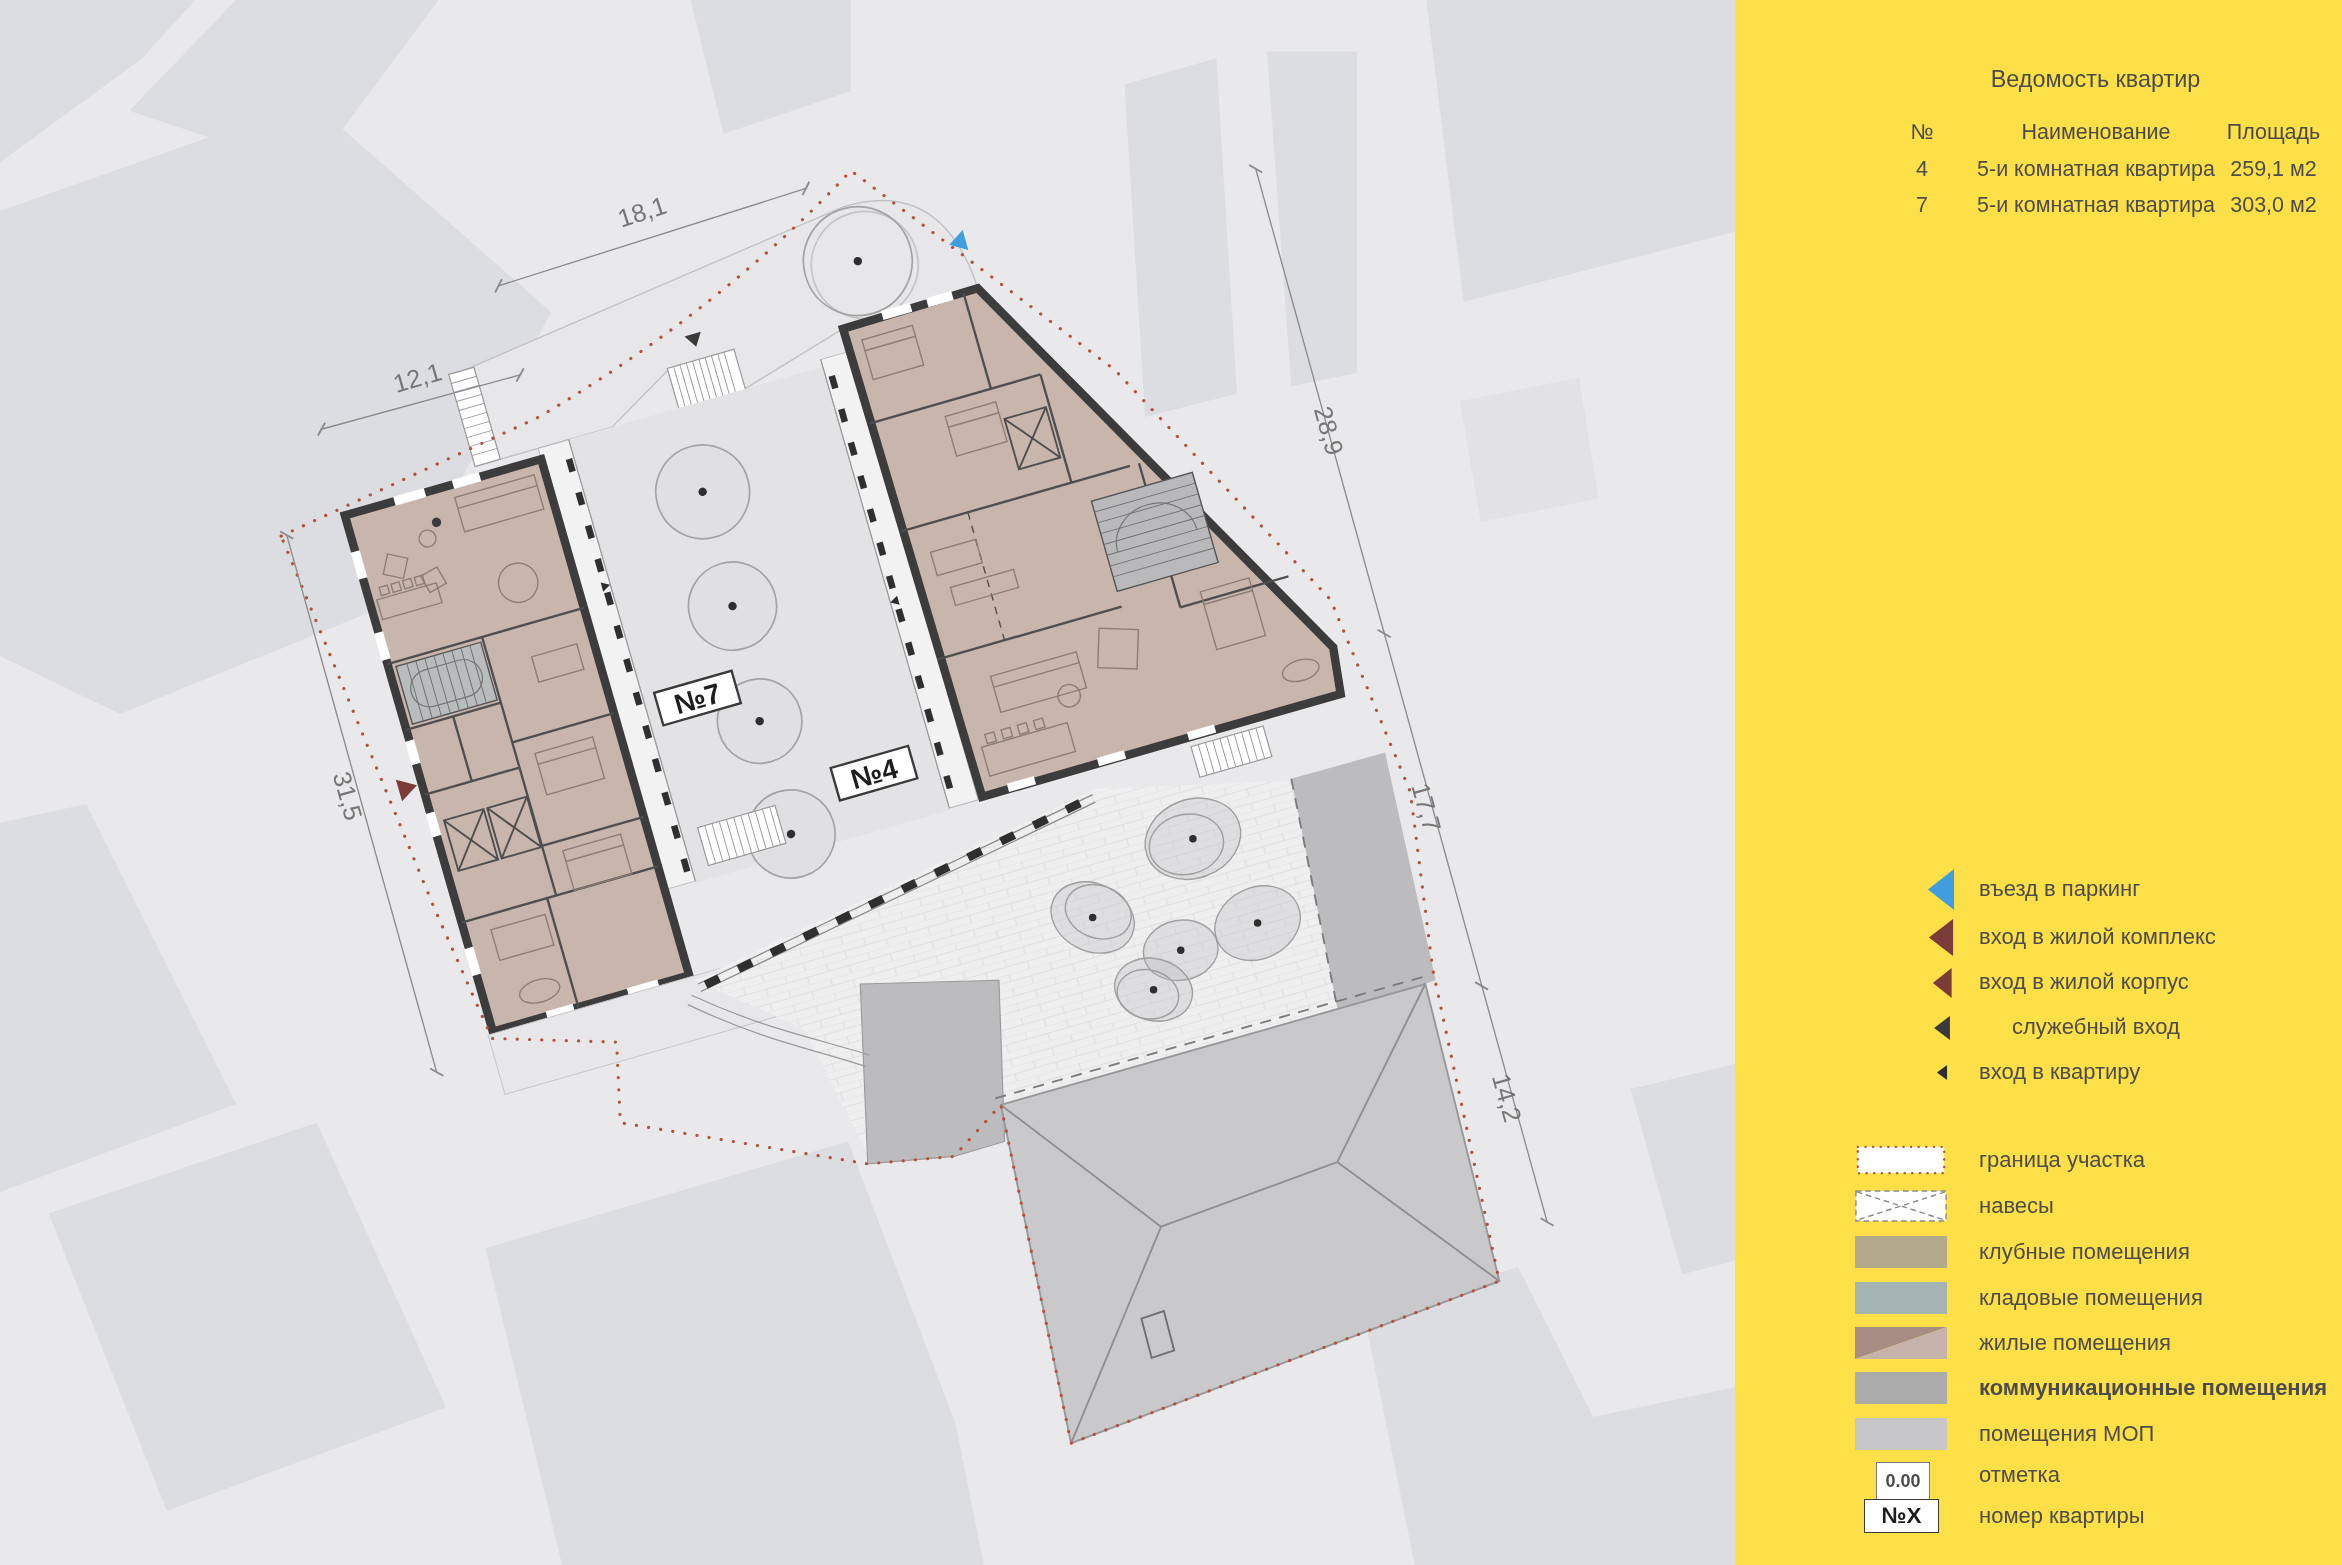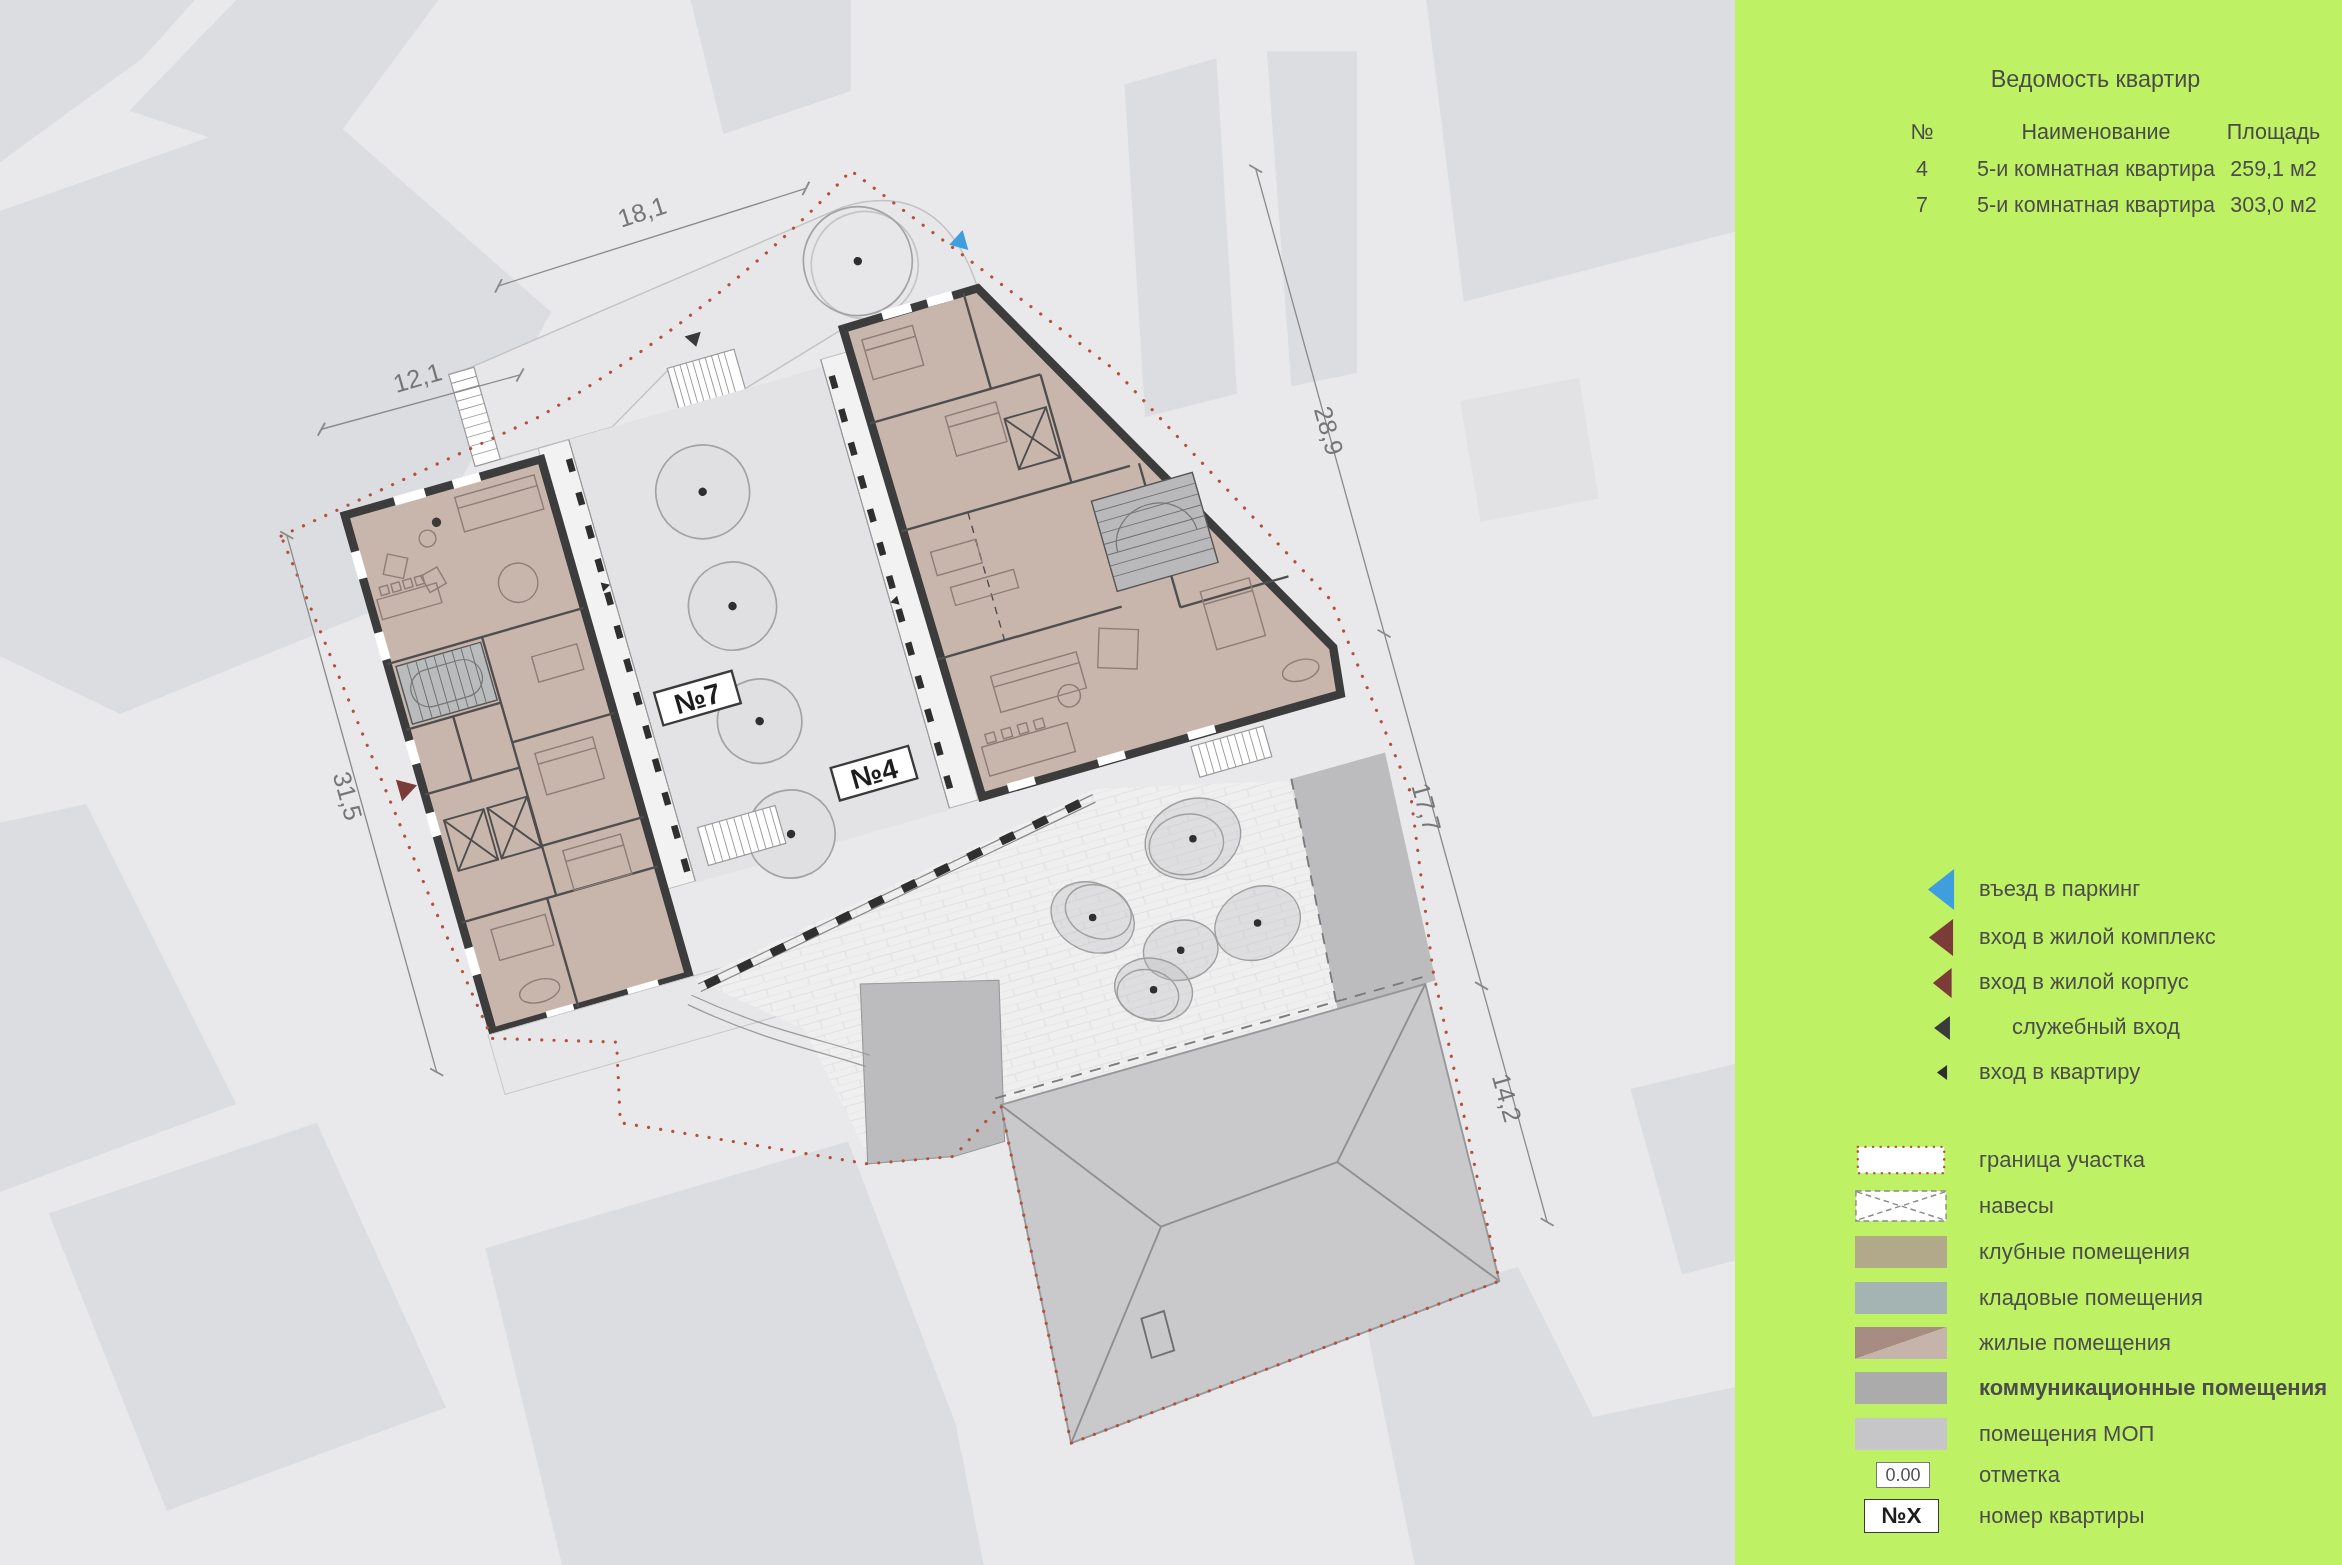--- a/index.html
+++ b/index.html
@@ -1,19 +1,19 @@
 <!DOCTYPE html>
 <html style="font-size:15px"><head>
 <meta charset="utf-8">
 <style>
   html,body{margin:0;padding:0;background:#ffffff;}
   .stage{position:relative;width:2342px;height:1566px;overflow:hidden;
          font-family:"Liberation Sans",sans-serif;background:#ffffff;}
   .plan-wrap{position:absolute;left:0;top:0;width:1743px;height:1566px;}
-  .panel{position:absolute;left:1735px;top:0;width:607px;height:1566px;background:#bef264;}
+  .panel{position:absolute;left:1735px;top:0;width:607px;height:1566px;background:#fde047;}
   .abs{position:absolute;}
   .t-title{font-size:23.4px;color:#4a4a4a;text-align:center;}
   .t-head{font-size:21.5px;color:#4a4a4a;text-align:center;}
   .t-cell{font-size:21.5px;color:#4c4c4c;text-align:center;white-space:nowrap;}
   .leg-label{font-size:22px;color:#4c4c4c;white-space:nowrap;line-height:32px;}
   .mark-box{box-sizing:border-box;background:#fff;display:flex;align-items:center;justify-content:center;}
   .mark-elev{border:1.4px solid #7b7b7b;font-size:18px;color:#4c4c4c;}
   .mark-num{border:1.9px solid #3a3a3a;font-size:22.5px;font-weight:bold;color:#1d1d1d;}
   svg text{font-family:"Liberation Sans",sans-serif;}
   .dim-text{fill:#767676;font-size:27px;}
@@ -392,20 +392,20 @@
     <svg class="abs" style="left:120px;top:1372px;" width="92" height="32" viewBox="0 0 98 34">
       <rect width="98" height="34" fill="#ababab"></rect>
       </svg>
     <div class="abs leg-label" style="left:244px;top:1372px;font-weight:bold;">коммуникационные помещения</div>
 
     <svg class="abs" style="left:120px;top:1418px;" width="92" height="32" viewBox="0 0 98 34">
       <rect width="98" height="34" fill="#c6c6c8"></rect>
       </svg>
     <div class="abs leg-label" style="left:244px;top:1418px;">помещения МОП</div>
 
-    <div class="abs mark-box mark-elev" style="left:141px;top:1462px;width:54px;height:26px;">0.00</div>
+    <div class="abs mark-box mark-elev" style="left:141px;top:1462px;width:54px;height:38px;font-weight:bold;">0.00</div>
     <div class="abs leg-label" style="left:244px;top:1459px;">отметка</div>
 
     <div class="abs mark-box mark-num" style="left:129px;top:1499px;width:75px;height:34px;">№X</div>
     <div class="abs leg-label" style="left:244px;top:1500px;">номер квартиры</div>
   </div>
 </div>
 
 
 </body></html>

